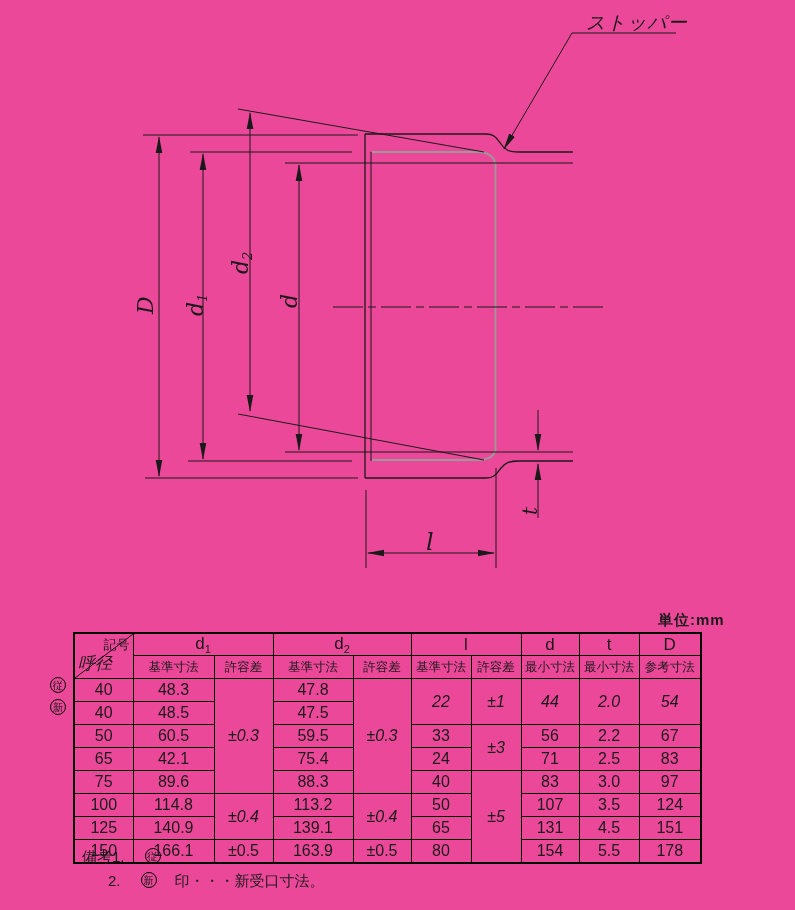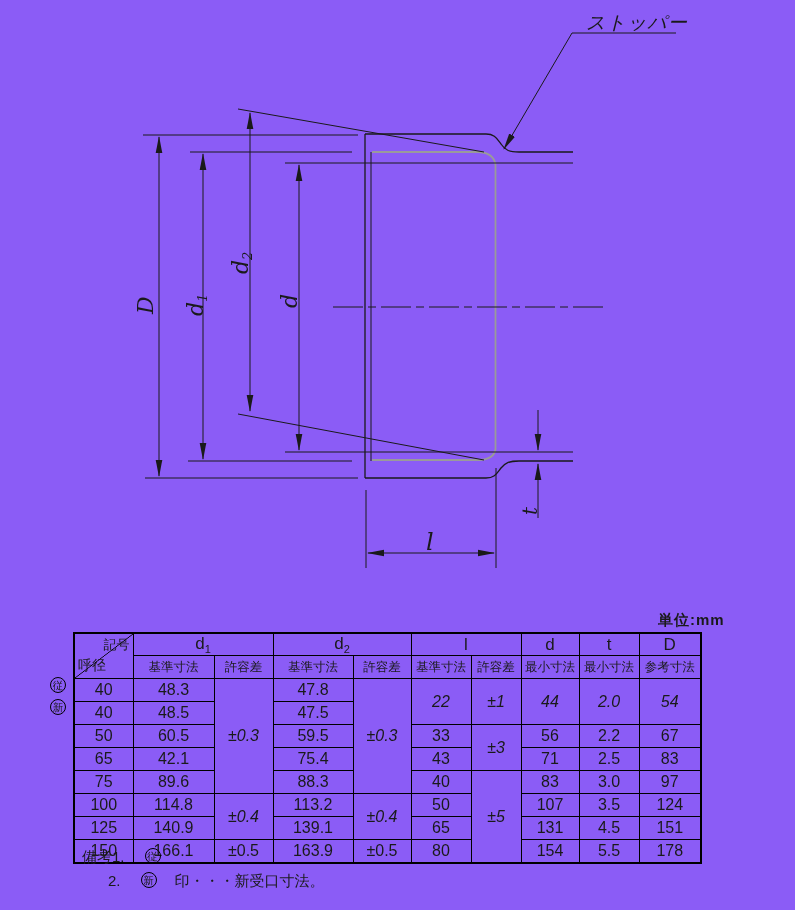--- a/index.html
+++ b/index.html
@@ -1,37 +1,37 @@
 <!DOCTYPE html>
 <html><head>
 <meta charset="utf-8">
 <style>
   html,body{margin:0;padding:0;background:#fff;}
-  .page{position:relative;width:795px;height:910px;background:#8b5cf6;overflow:hidden;
+  .page{position:relative;width:795px;height:910px;background:#ec4899;overflow:hidden;
         font-family:"Liberation Sans","DejaVu Sans",sans-serif;color:#1a1a1a;}
   svg text{fill:#1a1a1a;}
   .dim-label{font-family:"DejaVu Serif","Liberation Serif",serif;font-style:italic;}
   .jp-label{font-family:"Liberation Sans","DejaVu Sans",sans-serif;font-style:italic;letter-spacing:1px;}
 
   .unit{position:absolute;left:633px;top:611px;font-size:15px;font-weight:bold;letter-spacing:1px;margin-left:25px;}
 
   table.spec{position:absolute;left:73px;top:632px;border-collapse:collapse;table-layout:fixed;
              width:627px;border:2px solid #000;padding-left:43px;}
   table.spec th,table.spec td{border:1px solid #000;text-align:center;vertical-align:middle;
              padding:0;overflow:hidden;white-space:nowrap;}
   table.spec thead th{font-weight:normal;}
   .h-group{font-size:17px;height:21px;margin-left:32px;}
   .h-sub{font-size:12.5px;height:22px;}
   td.num{font-size:16px;height:22px;}
   td.vt{vertical-align:top;line-height:22px;font-style:italic;}
   sub.gsub{font-size:11px;}
   th.corner{position:relative;background:
      linear-gradient(to bottom right,transparent 0,transparent calc(50% - 0.7px),#000 50%,transparent calc(50% + 0.7px),transparent 100%);}
   .corner-tr{position:absolute;top:2px;right:3px;font-size:13px;}
-  .corner-bl{position:absolute;bottom:3px;left:3px;font-size:14px;}
+  .corner-bl{position:absolute;bottom:3px;left:3px;font-size:17px;font-style:italic;}
 
   .circle-mark{display:inline-flex;align-items:center;justify-content:center;
      width:16px;height:16px;border:1.2px solid #000;border-radius:50%;
      font-size:10.5px;line-height:1;box-sizing:border-box;}
   .row-mark{position:absolute;left:50px;}
   .row-mark-1{top:677px;}
   .row-mark-2{top:699px;}
 
   .notes{position:absolute;left:74px;top:848px;font-size:15px;}
   .note-line{height:24px;display:flex;gap:18px;padding-left:8px;}
@@ -185,21 +185,21 @@
         <td class="num">33</td>
         <td class="num vt" rowspan="2">±3</td>
         <td class="num">56</td>
         <td class="num">2.2</td>
         <td class="num">67</td>
       </tr>
       <tr>
         <td class="num">65</td>
         <td class="num">42.1</td>
         <td class="num">75.4</td>
-        <td class="num">43</td>
+        <td class="num">24</td>
         <td class="num">71</td>
         <td class="num">2.5</td>
         <td class="num">83</td>
       </tr>
       <tr>
         <td class="num">75</td>
         <td class="num">89.6</td>
         <td class="num">88.3</td>
         <td class="num">40</td>
         <td class="num vt" rowspan="4">±5</td>

